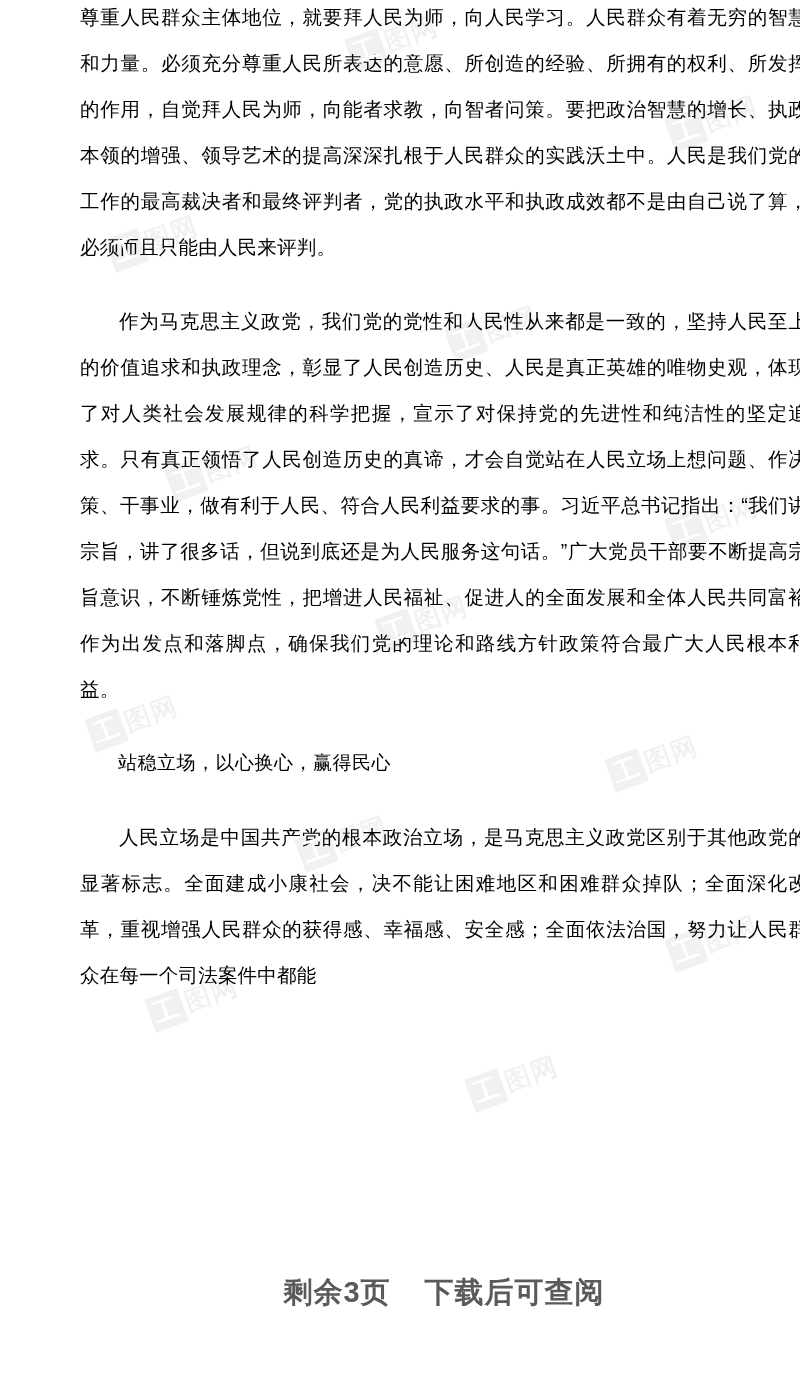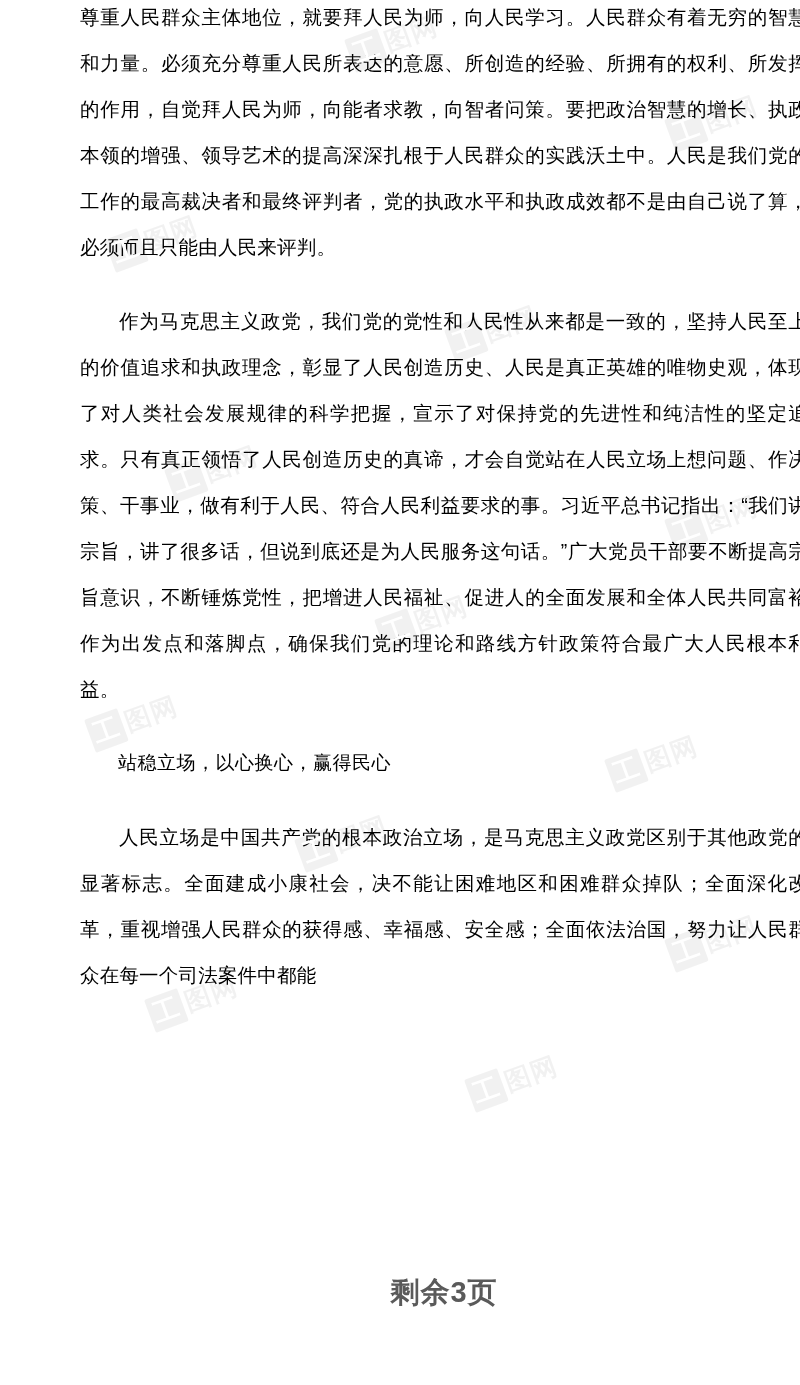--- a/index.html
+++ b/index.html
@@ -145,16 +145,17 @@
     <div class="wm" style="left:620px; top:940px;"><span class="logo-box">工</span><span>图网</span></div>
     <div class="wm" style="left:100px; top:1000px;"><span class="logo-box">工</span><span>图网</span></div>
     <div class="wm" style="left:420px; top:1080px;"><span class="logo-box">工</span><span>图网</span></div>
   </div>
 
   <div class="fade"></div>
 
   <div class="footer">
     <div class="footer-inner">
       <span class="pages-left">剩余3页</span>
+      <span class="download-hint">下载后可查阅</span>
     </div>
   </div>
 
 </div>
 
 </body></html>

